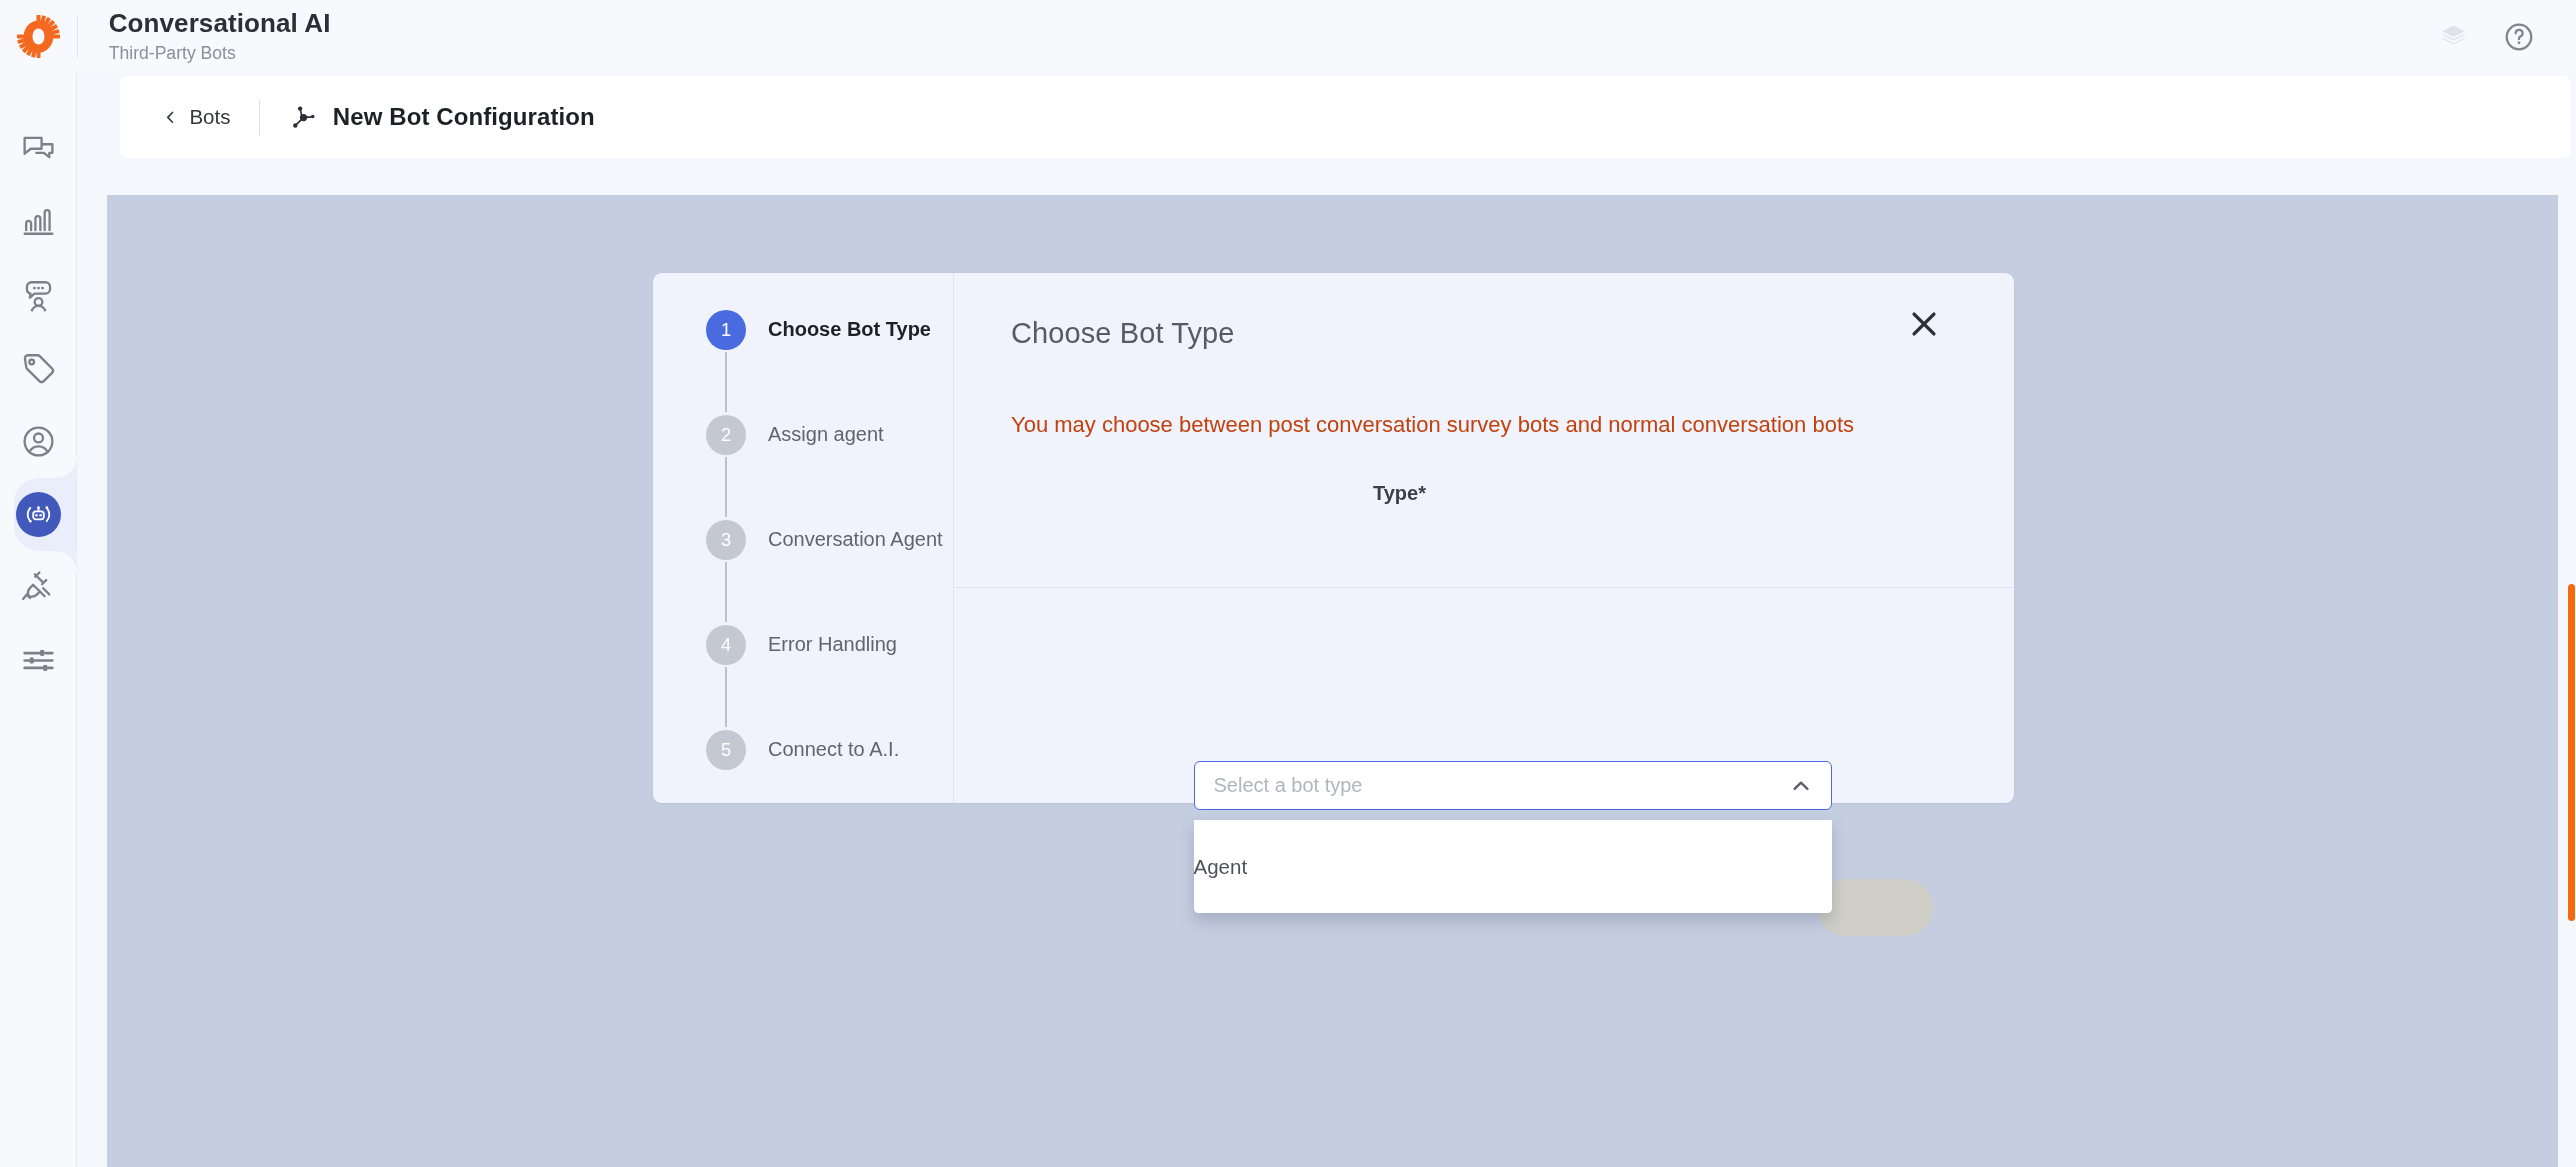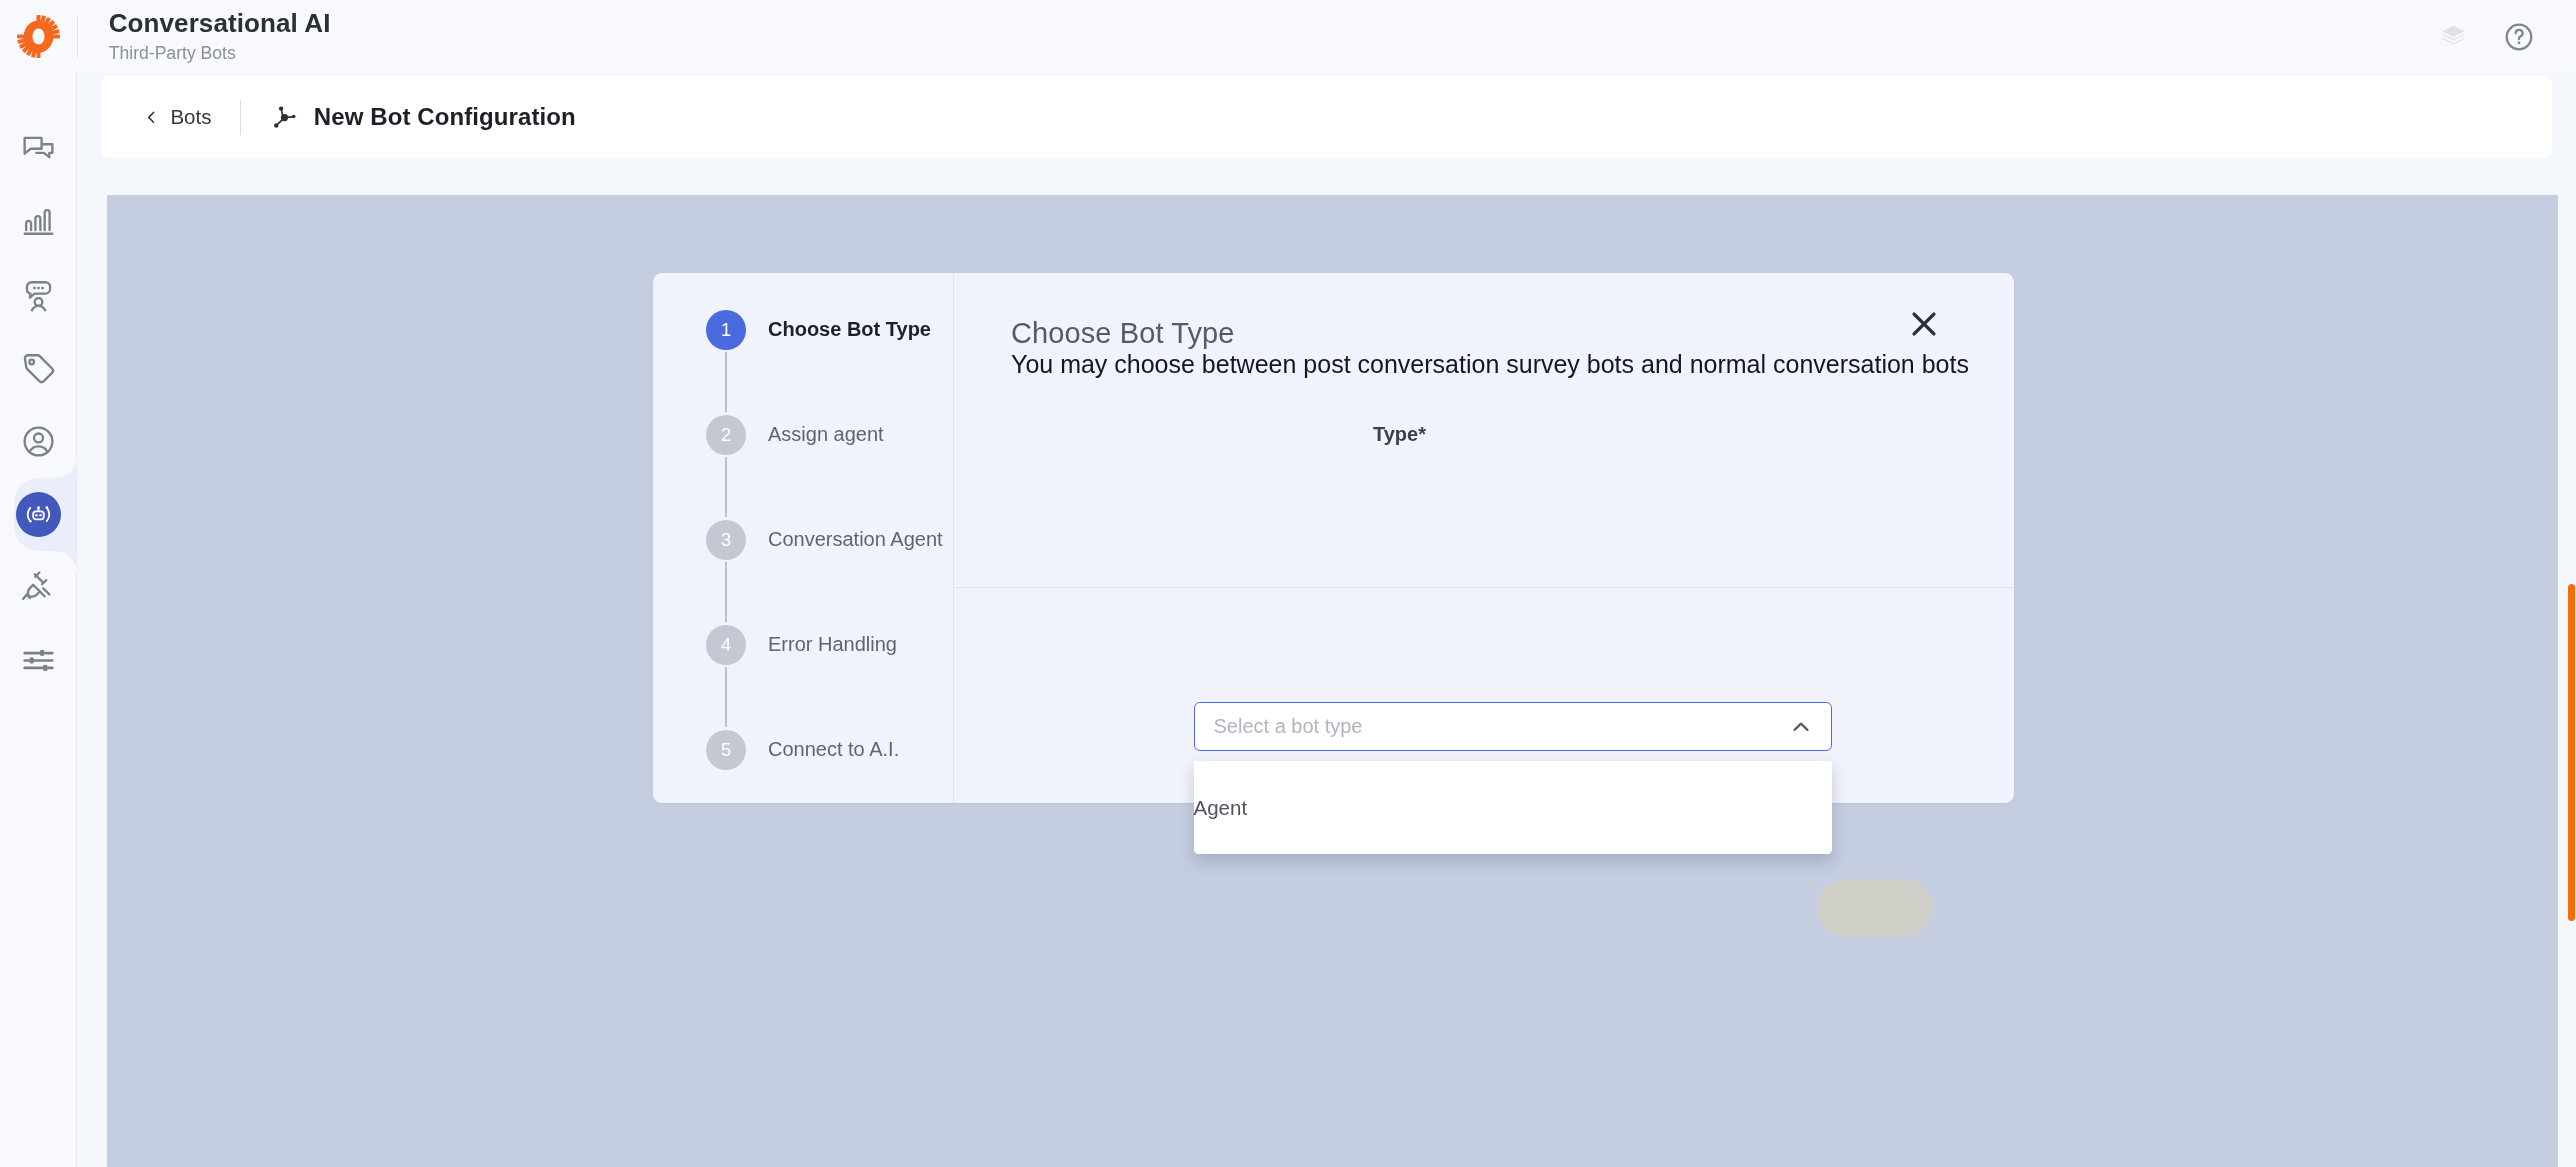--- a/index.html
+++ b/index.html
@@ -61,21 +61,21 @@
   .notch-top::after {
     content:""; position:absolute; inset:0; background:#f7f9fc; border-bottom-right-radius: 22px;
   }
   .notch-bot { bottom: -22px; }
   .notch-bot::after {
     content:""; position:absolute; inset:0; background:#f7f9fc; border-top-right-radius: 22px;
   }
 
   
   .crumbbar {
-    position: absolute; left: 101px; top: 76px; width: 2451px; height: 82px;
+    position: absolute; left: 120px; top: 76px; width: 2451px; height: 82px;
     background: #ffffff; border-radius: 7.3px;
     display: flex; align-items: center; padding-left: 43px;
   }
   .crumb-back { display: flex; align-items: center; gap: 11.7px; cursor: pointer; }
   .chev-left { width: 14.7px; height: 14.7px; }
   .crumb-back-label { font-size: 20.5px; color: #33373e; }
   .crumb-divider { width: 0.7px; height: 35px; background: #d9dee7; margin: 0 29px; }
   .crumb-page { display: flex; align-items: center; gap: 14.7px; }
   .node-icon { width: 29px; height: 29px; }
   .crumb-title { font-size: 24px; font-weight: bold; color: #1d2026; letter-spacing: 0.1px; }
@@ -107,21 +107,21 @@
   .step.active .step-num { background: #4a6ae0; }
   .step-label { font-size: 20px; color: #5f646e; white-space: nowrap; }
   .step.active .step-label { color: #1d2026; font-weight: bold; }
   .step-connector { width: 40px; display: flex; justify-content: center; height: 60px; }
   .step-connector i { display:block; width: 1.5px; height: 60px; background: #b9bfcb; }
 
   
   .panel { flex: 1 1 auto; position: relative; display: flex; flex-direction: column; }
   .panel-head { padding: 44px 0 0 57px; }
   .panel-title { font-size: 29px; color: #555a63; font-weight: 400; letter-spacing: 0.1px; }
-  .panel-desc { font-size: 25px; color: #0f172a; }
+  .panel-desc { font-size: 22px; color: #c2410c; margin-top: 62px; }
 
   .close-x {
     position: absolute; right: 68px; top: 28px; width: 45px; height: 45px;
     display: flex; align-items: center; justify-content: center; cursor: pointer;
   }
 
   .field-row {
     display: flex; align-items: center; margin: 44px 0 0 57px; height: 59px; flex-direction: column;
   }
   .field-label { font-size: 20px; font-weight: bold; color: #3a3f48; width: 279px; flex: 0 0 279px; }

